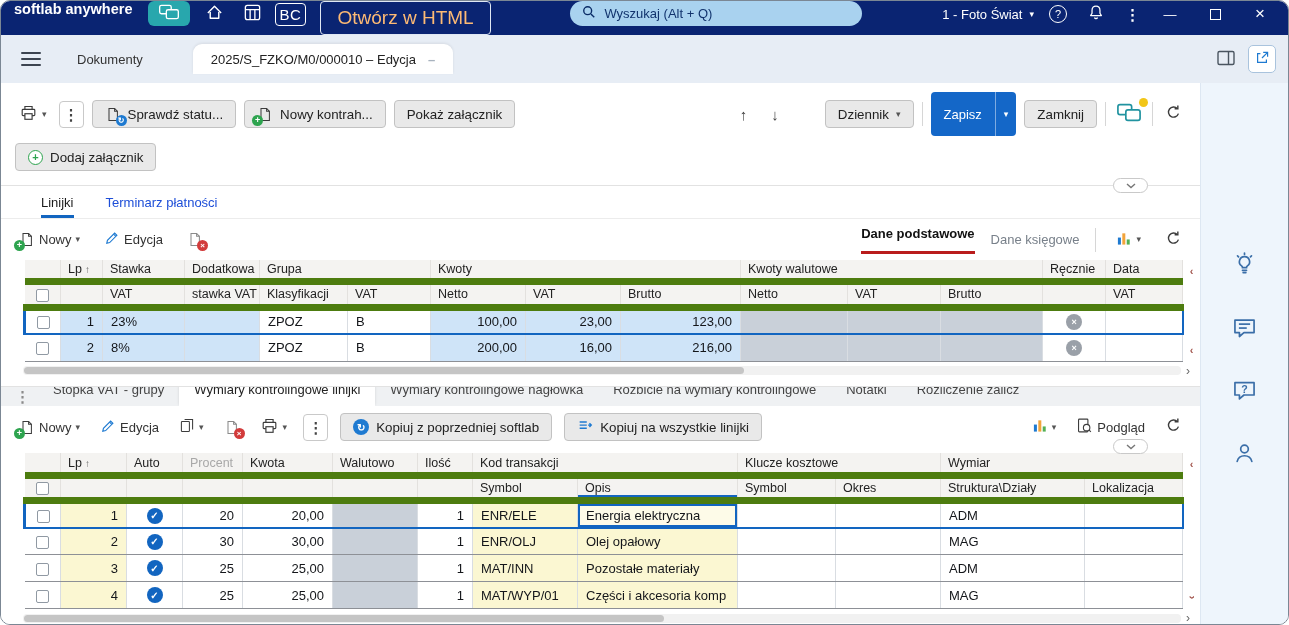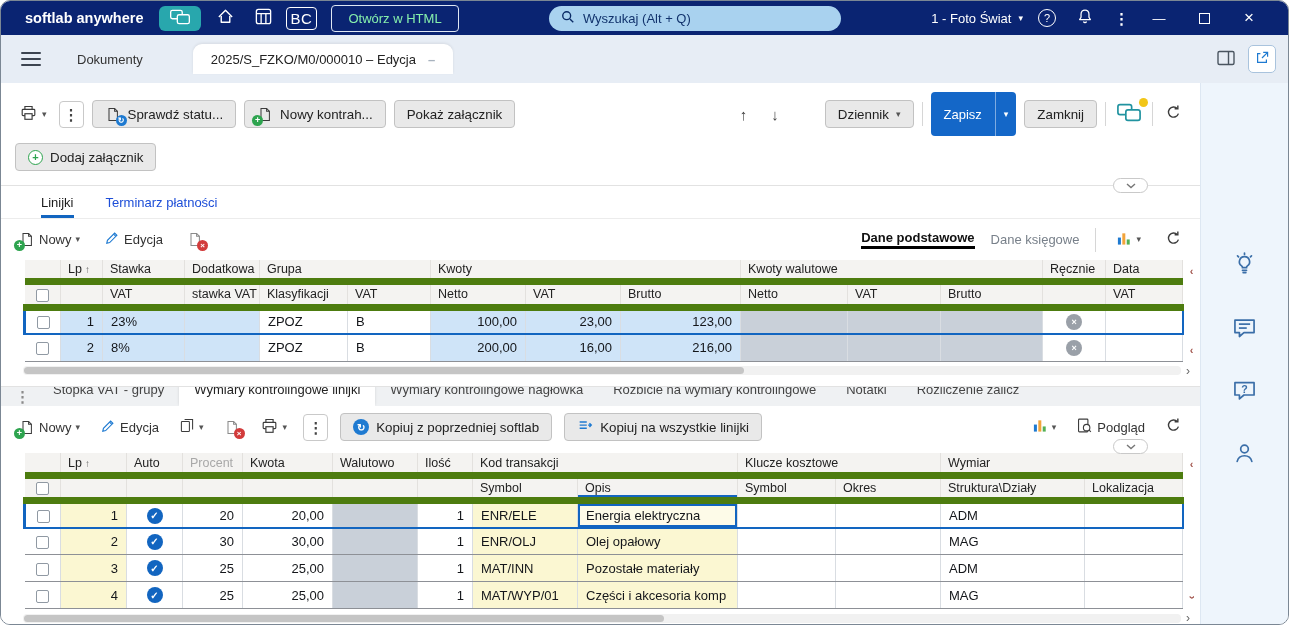--- a/index.html
+++ b/index.html
@@ -2,26 +2,26 @@
 <html><head>
 <meta charset="utf-8">
 <style>
 *{box-sizing:border-box;margin:0;padding:0}
 html,body{width:1289px;height:625px;overflow:hidden}
 body{font-family:"Liberation Sans",sans-serif;font-size:13px;color:#222;background:#fff}
 [data-interactable="true"]{cursor:pointer}
 .window{width:1289px;height:625px;border:1px solid #7b8794;border-radius:10px;overflow:hidden;display:flex;flex-direction:column;background:#fff}
 
 
-.titlebar{flex:0 0 34px;background:#0a2472;display:flex;align-items:center;padding:0 24px;color:#fff;gap:10px}
+.titlebar{flex:0 0 34px;background:#0a2472;display:flex;align-items:flex-start;padding:0 13px;color:#fff;gap:10px}
 .brand{font-size:14.5px;font-weight:700;white-space:nowrap;margin-right:6px}
 .tb-ic{display:flex;align-items:center;justify-content:center;width:28px;height:26px}
 .teal-chip{width:42px;height:25px;background:#28a7ad;border-radius:6px;display:flex;align-items:center;justify-content:center}
 .bc{border:1.3px solid #fff;border-radius:4px;font-size:15px;padding:2px 4px;font-weight:400;letter-spacing:.5px}
-.btn-outline{border:1px solid #dfe7f3;background:transparent;color:#86efac;font-size:13px;border-radius:4px;padding:5px 16px;white-space:nowrap;margin-left:6px}
+.btn-outline{border:1px solid #dfe7f3;background:transparent;color:#fdba74;font-size:19px;border-radius:4px;padding:5px 16px;white-space:nowrap;margin-left:6px}
 .tb-center{flex:1;display:flex;justify-content:center}
 .search{width:292px;height:25px;background:#a9d2ef;border-radius:13px;display:flex;align-items:center;gap:8px;padding:0 12px;color:#0a2b66}
 .search input{border:none;background:transparent;outline:none;color:#0a2b66;font-size:13px;width:230px;font-family:"Liberation Sans",sans-serif}
 .search input::placeholder{color:#0a2b66;opacity:.95}
 .tb-right{display:flex;align-items:center;gap:15px}
 .company{display:flex;align-items:center;gap:7px;font-size:13px;white-space:nowrap}
 .qcircle{width:18px;height:18px;border:1.4px solid #fff;border-radius:50%;display:flex;align-items:center;justify-content:center;font-size:11px}
 .kebab{font-size:15px;color:#fff;font-weight:700;line-height:1}
 .wbtn{width:30px;text-align:center;font-size:13px;display:flex;align-items:center;justify-content:center;height:26px}
 .maxbox{width:11px;height:11px;border:1.4px solid #fff;display:inline-block}
@@ -69,21 +69,21 @@
 .divrow{position:relative;margin-top:6px;border-top:1px solid #e2e2e2;height:13px}
 .pill{position:absolute;right:52px;top:-8px;width:35px;height:15px;background:#fff;border:1px solid #c9c9c9;border-radius:9px;display:flex;align-items:center;justify-content:center}
 .pillrow{position:relative;height:11px}
 
 
 .sect-tabs{display:flex;gap:32px;padding:2px 14px 0 40px;border-bottom:1px solid #ececec;height:30px;align-items:flex-end}
 .sect-tab{padding-bottom:8px;color:#1d4ed8;white-space:nowrap}
 .sect-tab.on{color:#1b1b1b;border-bottom:3px solid #1265c0;padding-bottom:5px}
 .t1bar{display:flex;align-items:center;gap:16px;padding:7px 14px 6px}
 .viewtab{color:#78808a;white-space:nowrap}
-.viewtab.on{color:#111;border-bottom:3px solid #000000;padding-bottom:1px;font-weight:700}
+.viewtab.on{color:#111;border-bottom:3px solid #b91c1c;padding-bottom:10px;font-weight:700}
 
 
 .tablewrap{display:flex;margin-left:22px}
 table{border-collapse:collapse;table-layout:fixed;width:1158px}
 th{background:#f4f3f1;border-right:1px solid #e3e1de;border-bottom:7px solid #4d7c0f;font-weight:400;text-align:left;padding:2px 7px;height:22px;font-size:12.5px;color:#222;overflow:hidden;white-space:nowrap}
 th.dim{color:#a8a8a8}
 th.active-col{box-shadow:inset 0 -2px 0 #1265c0}
 td{height:27px;padding:2px 8px;border-right:1px solid #d9dde2;border-bottom:1px solid #8d9096;font-size:13px;overflow:hidden;white-space:nowrap;background:#fff;color:#14161a}
 .r{text-align:right}
 .c{text-align:center}

